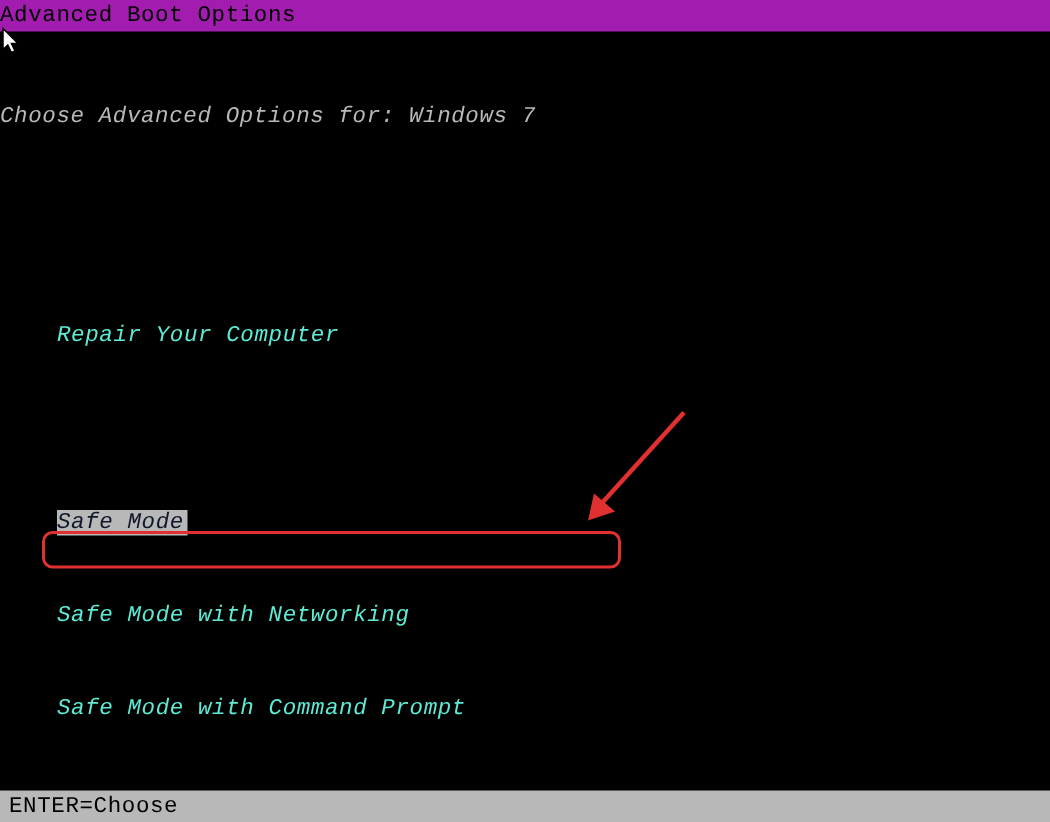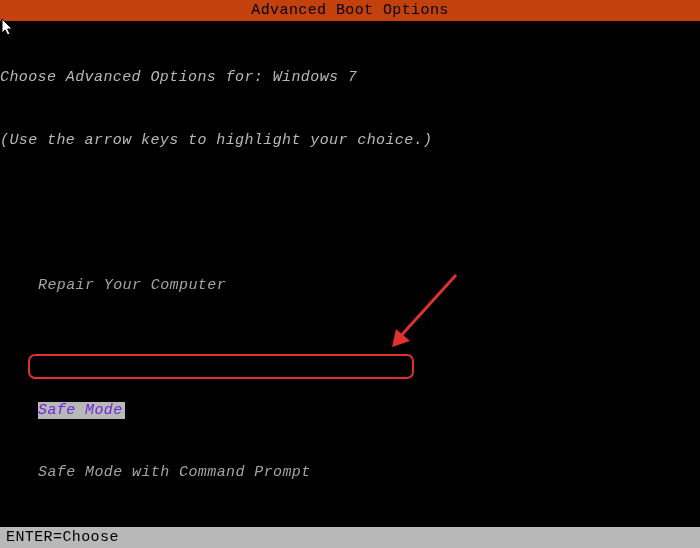--- a/index.html
+++ b/index.html
@@ -8,38 +8,38 @@
     background:#000;
     font-family:"Courier New",Courier,monospace;
     font-size:15px;
     color:#b8b8b8;
     position:relative;
     overflow:hidden;
     line-height:1.38;
     letter-spacing:0.4px;
   }
   .titlebar{
-    background:#c2410c;
+    background:#a21caf;
     color:#000;
-    text-align:center;
+    text-align:left;
     height:21px;
     line-height:21px;
     font-size:15px;
     letter-spacing:0.4px;
   }
   .content{
     padding:6px 0 0 0;
     white-space:pre;
   }
   .line{display:block;padding:0;margin:0;min-height:21px;font-style:italic;}
   .indent{padding-left:38px;}
-  .opt{color:#a3a3a3;display:inline;}
+  .opt{color:#5eead4;display:inline;}
   .sel{
     background:#b8b8b8;
-    color:#6d28d9;
+    color:#0f172a;
     padding:0 2px 0 0;
   }
   .footer{
     position:absolute;
     bottom:0;left:0;right:0;
     background:#b8b8b8;
     color:#000;
     height:21px;line-height:21px;
     display:flex;justify-content:space-between;
     padding:0 6px;
@@ -72,26 +72,26 @@
 </div>
 
 <div class="cursor">
   <svg width="14" height="20" viewBox="0 0 14 20">
     <path d="M1 1 L1 15 L4.2 12 L6.6 17 L9 16 L6.6 11 L11 11 Z" fill="#fff" stroke="#000" stroke-width="1"></path>
   </svg>
 </div>
 
 <div class="content">
   <span class="line">Choose Advanced Options for: Windows 7</span>
-  <span class="line">(Use the arrow keys to highlight your choice.)</span>
   <span class="line"> </span>
 
   <span class="line indent"><span class="opt">Repair Your Computer</span></span>
   <span class="line"> </span>
   <span class="line indent"><span class="opt sel">Safe Mode</span></span>
+  <span class="line indent"><span class="opt">Safe Mode with Networking</span></span>
   <span class="line indent"><span class="opt">Safe Mode with Command Prompt</span></span>
   
   
   
   
   
   
   
   
   

